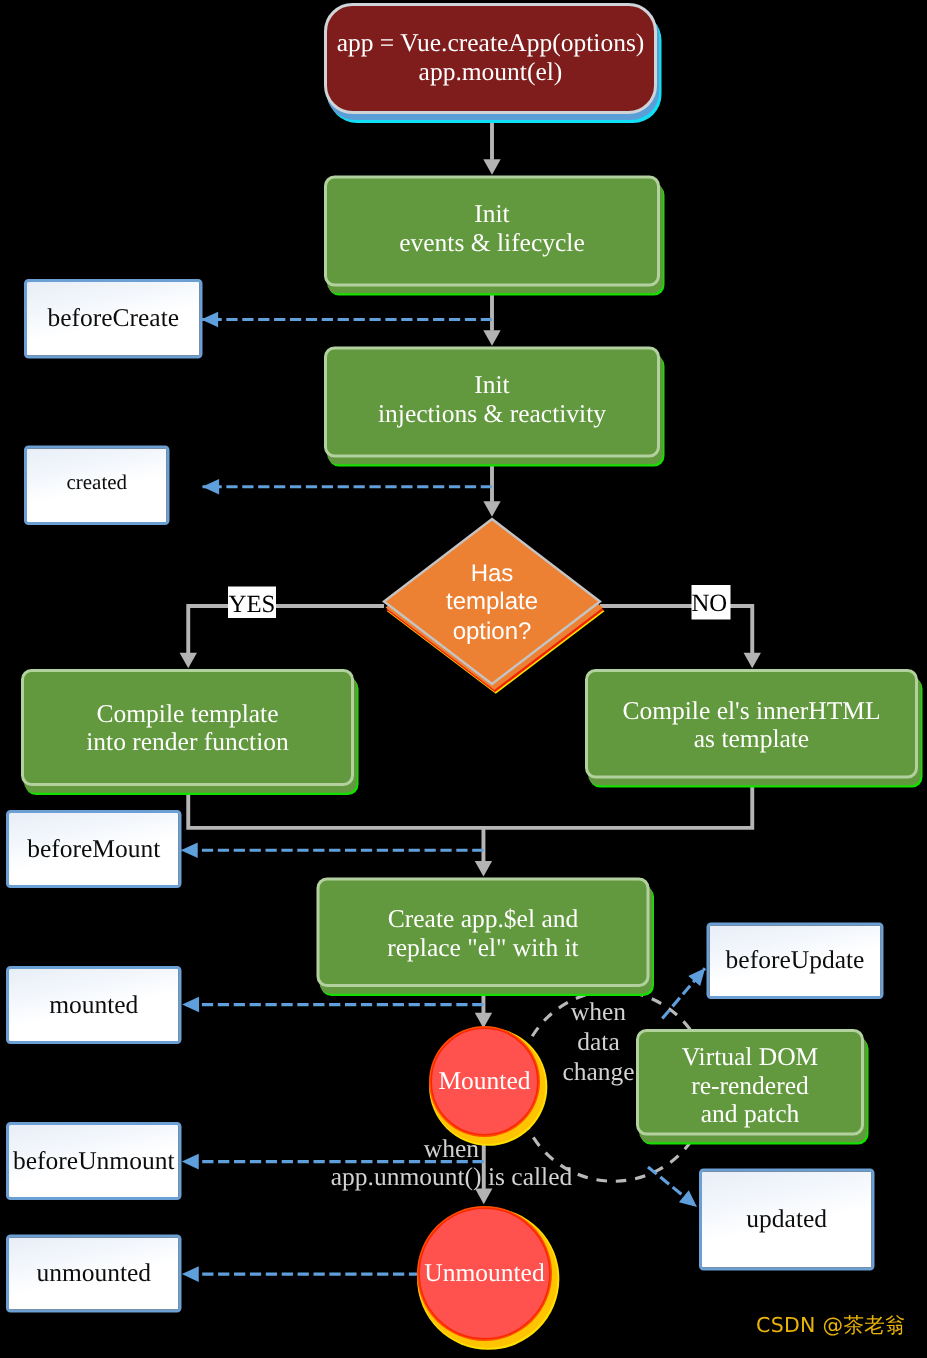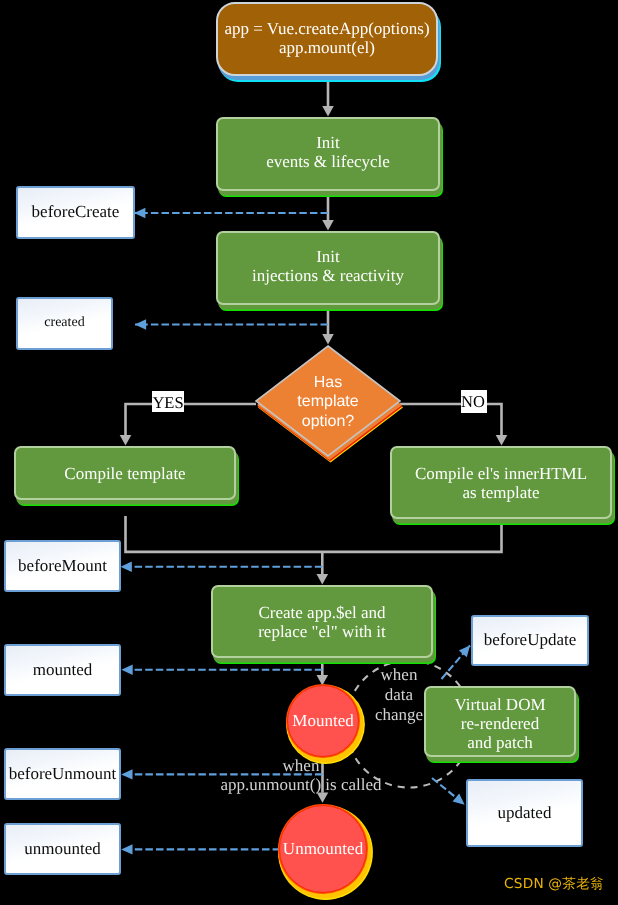--- a/index.html
+++ b/index.html
@@ -6,21 +6,21 @@
   html,body{margin:0;padding:0;background:#000;}
   body{width:618px;height:905px;overflow:hidden;font-family:"Liberation Serif",serif;
     -webkit-font-smoothing:antialiased;text-rendering:geometricPrecision;}
   #stage{position:relative;width:618px;height:905px;background:#000;}
   svg.layer{position:absolute;left:0;top:0;width:618px;height:905px;overflow:visible;}
   .node{position:absolute;box-sizing:border-box;display:flex;align-items:center;justify-content:center;text-align:center;}
   .node span{display:block;}
   .node{font-family:"Liberation Serif",serif;}
   .green{background:#62993e;border:2px solid #b3d19f;border-radius:7px;color:#ffffff;
     box-shadow:2px 4.5px 0 0 #62993e, 3px 6px 0 0 #14e000;}
-  .blue{background:#a16207;border:2px solid #cfd4d8;border-radius:19px;color:#ffffff;
+  .blue{background:#7f1d1d;border:2px solid #cfd4d8;border-radius:19px;color:#ffffff;
     box-shadow:1.5px 4px 0 0 #5a9ed8, 3px 6px 0 0 #10dff5;}
   .white{background:linear-gradient(168deg,#e8eef7 0%,#f3f7fc 30%,#ffffff 55%,#ffffff 100%);
     border:2px solid #6c9fd4;border-radius:3px;color:#0d0d0d;padding-bottom:1px;}
   .circ{border-radius:50%;background:#ff524e;border:1.5px solid #fa2800;color:#fff;
     box-shadow:0 0 0 1px #ff5000, 2px 3px 0 2.6px #ffc400, 2.5px 3.5px 0 3.4px #ffe000;}
   .ylabel{position:absolute;background:#fff;color:#000;font-family:"Liberation Serif",serif;}
   .caption{position:absolute;color:#d2d2d2;text-align:center;font-family:"Liberation Serif",serif;}
   .caption span{display:block;white-space:nowrap;}
   .wm{position:absolute;color:#eab308;font-family:"DejaVu Sans",sans-serif;}
 </style>
@@ -95,23 +95,24 @@
   </svg>
   <div class="node" style="left:278px;top:371px;width:100px;height:62px;color:#fff;
               font-family:'Liberation Sans',sans-serif;font-size:16px;line-height:19.5px;">
     <span>
       <span>Has</span>
       <span>template</span>
       <span>option?</span>
     </span>
   </div>
 
-  <div class="node green" style="left:14px;top:446px;width:222px;height:54px;font-size:17px;line-height:19px;">
+  <div class="node green" style="left:14px;top:446px;width:222px;height:78px;font-size:17px;line-height:19px;">
     <span>
       <span>Compile template</span>
+      <span>into render function</span>
     </span>
   </div>
 
   <div class="node green" style="left:390px;top:446px;width:222px;height:73px;font-size:17px;line-height:19px;">
     <span>
       <span>Compile el's innerHTML</span>
       <span>as template</span>
     </span>
   </div>
 

